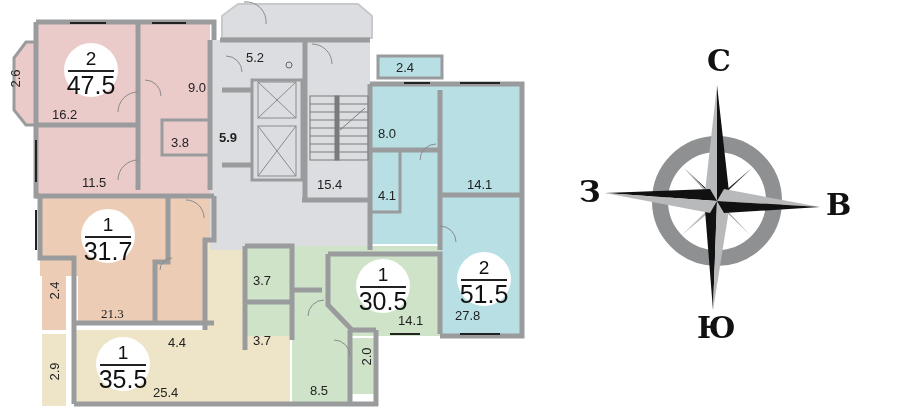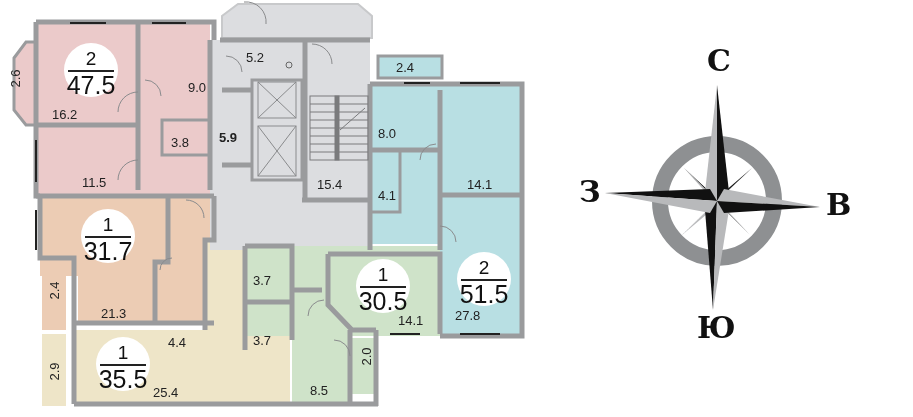--- a/index.html
+++ b/index.html
@@ -137,21 +137,21 @@
 <span class="lbl" style="left:219px;top:131px;font-weight:bold;">5.9</span>
 <span class="lbl" style="left:317px;top:178px;">15.4</span>
 
 <span class="lbl" style="left:396px;top:61px;">2.4</span>
 <span class="lbl" style="left:378px;top:127px;text-align:center;">8.0</span>
 <span class="lbl" style="left:378px;top:189px;">4.1</span>
 <span class="lbl" style="left:467px;top:178px;">14.1</span>
 <span class="lbl" style="left:455px;top:309px;">27.8</span>
 
 <span class="lbl rot" style="left:45px;top:284px;">2.4</span>
-<span class="lbl" style="left:101px;top:307px;">21.3</span>
+<span class="lbl" style="left:101px;top:307px;font-family:Liberation Serif, serif;">21.3</span>
 <span class="lbl" style="left:168px;top:304px;margin-top:32px;">4.4</span>
 
 <span class="lbl rot" style="left:45px;top:365px;">2.9</span>
 <span class="lbl" style="left:153px;top:386px;">25.4</span>
 <span class="lbl" style="left:253px;top:334px;">3.7</span>
 
 <span class="lbl" style="left:253px;top:274px;">3.7</span>
 <span class="lbl" style="left:398px;top:314px;">14.1</span>
 <span class="lbl" style="left:310px;top:384px;">8.5</span>
 <span class="lbl rot" style="left:357px;top:350px;">2.0</span>

